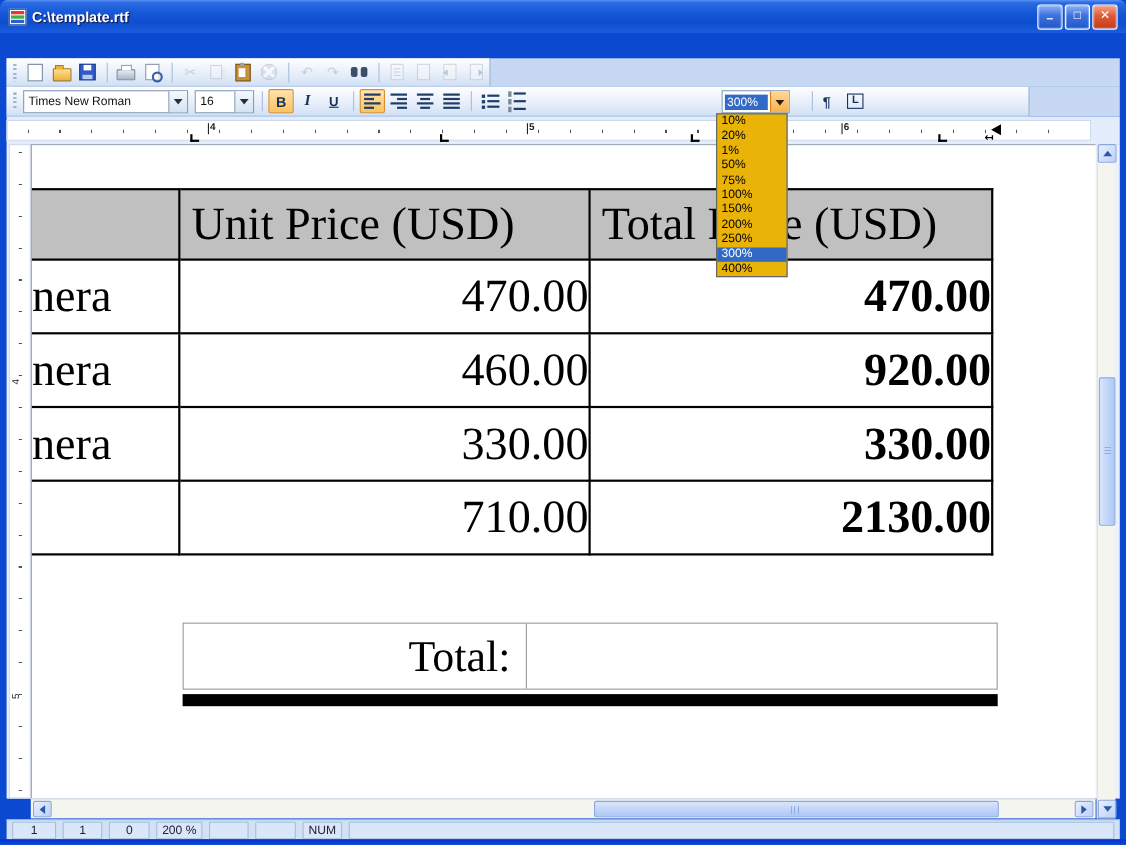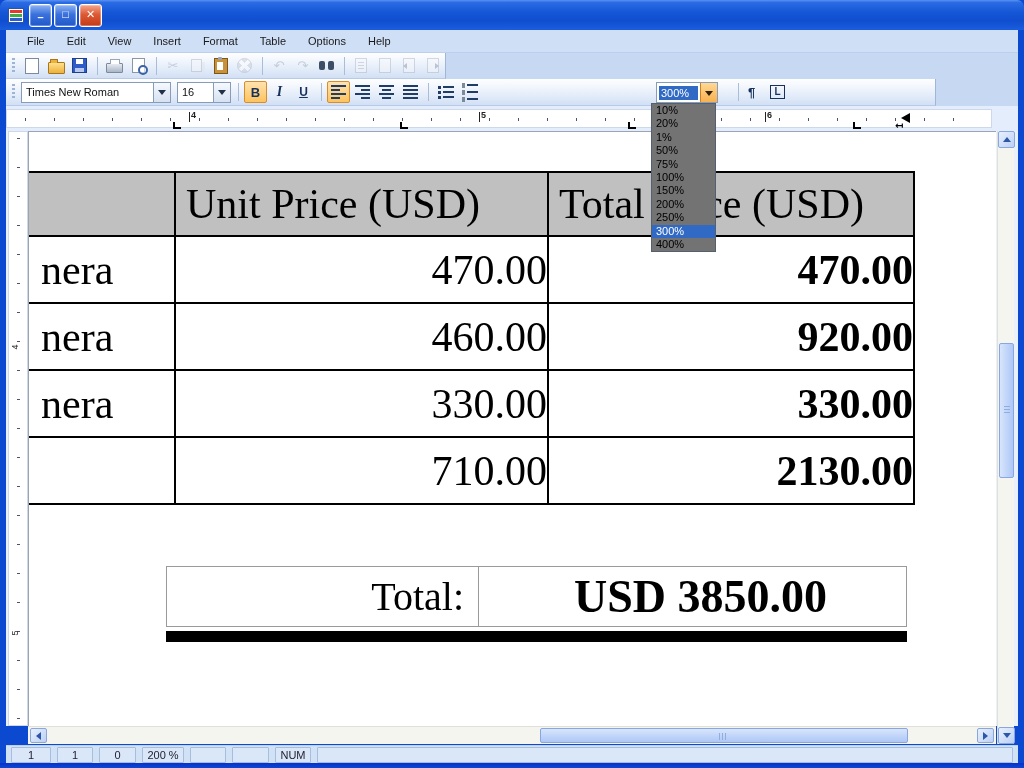--- a/index.html
+++ b/index.html
@@ -103,21 +103,21 @@
   .vruler{position:absolute;left:2px;top:0;width:20px;height:100%;background:#fff;border:1px solid #cdd9ea;box-sizing:border-box;}
   .vticks{position:absolute;top:6px;bottom:6px;left:8px;width:3px;background:repeating-linear-gradient(180deg,#49536b 0 1px,transparent 1px 29px);}
   .vnum{position:absolute;left:3px;font-size:9px;color:#222;transform:rotate(-90deg);}
   .page{position:absolute;left:22px;top:0;width:968px;height:100%;background:#fff;border-top:1px solid #9aa4b2;border-left:1px solid #9aa4b2;box-sizing:border-box;}
   table.doc{border-collapse:collapse;position:absolute;left:0;top:39px;table-layout:fixed;}
   table.doc td{border:2px solid #000;padding:0;font-family:"Liberation Serif","DejaVu Serif",serif;font-size:42px;color:#000;overflow:hidden;white-space:nowrap;}
   table.doc td.c0{width:133px;} table.doc td.c1{width:371px;} table.doc td.c2{width:364px;}
   table.doc tr{height:67px;}
   table.doc tr.hd{height:64px;}
   table.doc tr.hd td{background:#c0c0c0;}
-  table.doc td.cut{border-left:none;padding-left:12px;}
+  table.doc td.cut{border-left:none;}
   .hcell{padding-left:10px;}
   .numcell{text-align:right;padding-right:10px;}
   .bold{font-weight:bold;}
   .itemfrag{padding-left:2px;}
   .sumbox{position:absolute;left:137px;top:434px;width:741px;height:61px;border:1px solid #9a9a9a;display:flex;box-sizing:border-box;font-family:"Liberation Serif","DejaVu Serif",serif;gap:16px;}
   .sumlab{width:312px;border-right:1px solid #9a9a9a;display:flex;align-items:center;justify-content:flex-end;padding-right:14px;font-size:40px;box-sizing:border-box;}
   .sumval{flex:1;display:flex;align-items:center;justify-content:center;font-size:46px;font-weight:bold;}
   .sumbar{position:absolute;left:137px;top:499px;width:741px;height:11px;background:#000;}
   
   .vscroll{position:absolute;left:997px;top:131px;width:17px;height:613px;background:#f5f5f0;border-left:1px solid #e0e0d8;box-sizing:border-box;}
@@ -130,52 +130,43 @@
   .vthumb::after{content:"";position:absolute;left:4px;top:62px;width:6px;height:7px;background:repeating-linear-gradient(180deg,#8fadde 0 1px,transparent 1px 3px);}
   .hscroll{position:absolute;left:28px;top:726px;width:968px;height:18px;background:#f5f5f0;border-top:1px solid #e0e0d8;box-sizing:border-box;}
   .hthumb{position:absolute;left:512px;top:1px;width:368px;height:15px;background:linear-gradient(180deg,#d8e5fc,#adc7f6);border:1px solid #87a6e2;border-radius:2px;box-sizing:border-box;cursor:pointer;}
   .hthumb::after{content:"";position:absolute;top:4px;left:178px;width:8px;height:7px;background:repeating-linear-gradient(90deg,#8fadde 0 1px,transparent 1px 3px);}
   
   .statusbar{position:absolute;left:6px;top:745px;width:1012px;height:18px;background:#d2e2f6;display:flex;align-items:center;padding-left:5px;box-sizing:border-box;border-top:1px solid #bccfec;}
   .spanel{height:14px;border:1px solid #a6bddc;border-radius:1px;font-size:11px;color:#223;display:flex;align-items:center;justify-content:center;margin-right:6px;background:#d9e7f8;}
   .sp1{width:38px;} .sp2{width:34px;} .sp3{width:35px;} .sp4{width:40px;} .sp5{width:34px;} .sp6{width:35px;} .sp7{width:34px;} .splong{flex:1;margin-right:5px;}
   .botborder{position:absolute;left:0;top:763px;width:1024px;height:5px;background:linear-gradient(180deg,#0a2fd0,#0a49d0);}
   
-  .zdrop{position:absolute;left:651px;top:103px;width:65px;background:#737373;border:1px solid #55606e;z-index:50;box-sizing:border-box;}
+  .zdrop{position:absolute;left:651px;top:103px;width:65px;background:#eab308;border:1px solid #55606e;z-index:50;box-sizing:border-box;}
   .zopt{height:13.4px;line-height:13.4px;font-size:11px;padding-left:4px;color:#000;cursor:pointer;}
   .zopt.selected{background:#316ac5;color:#fff;}
 </style>
 </head>
 <body>
 
 <div class="win">
 
   <div class="titlebar">
     <span class="appico">
         <i class="r"></i>
         <i class="g"></i>
         <i class="b"></i>
       </span>
+    <span class="title">C:\template.rtf</span>
     <span class="winbtns">
       <span class="wbtn min"><span class="gl">–</span></span>
       <span class="wbtn"><span class="gl">□</span></span>
       <span class="wbtn close"><span class="gl">✕</span></span>
     </span>
   </div>
 
-  <div class="menubar">
-    <span class="mitem">File</span>
-    <span class="mitem">Edit</span>
-    <span class="mitem">View</span>
-    <span class="mitem">Insert</span>
-    <span class="mitem">Format</span>
-    <span class="mitem">Table</span>
-    <span class="mitem">Options</span>
-    <span class="mitem">Help</span>
-  </div>
 
   <div class="tbrow tb1">
     <div class="band">
       <span class="grip"></span>
       <span class="tbtn">
           <span class="ic-new"></span>
         </span>
       <span class="tbtn">
           <span class="ic-open"></span>
         </span>
@@ -368,21 +359,20 @@
         </tr>
         <tr>
           <td class="c0 cut itemfrag"></td>
           <td class="c1 numcell">710.00</td>
           <td class="c2 numcell bold">2130.00</td>
         </tr>
       </tbody>
         </table>
       <div class="sumbox">
         <div class="sumlab">Total:</div>
-        <div class="sumval">USD 3850.00</div>
       </div>
       <div class="sumbar"></div>
     </div>
   </div>
 
   <div class="vscroll">
     <span class="sbtn" style="left:0;top:0">
         <b class="tri-up"></b>
       </span>
     <span class="vthumb"></span>

